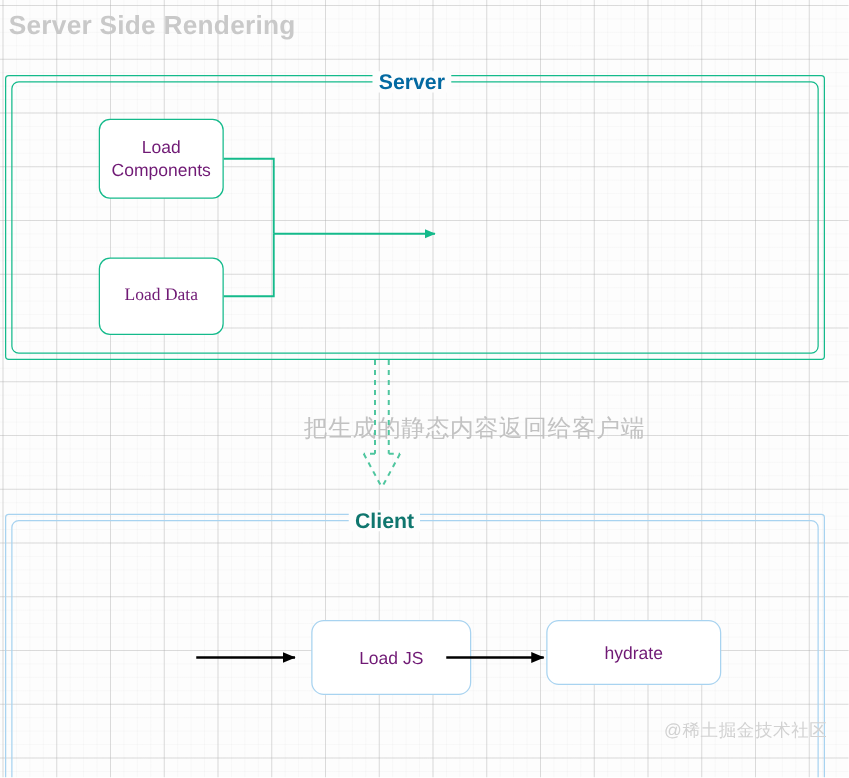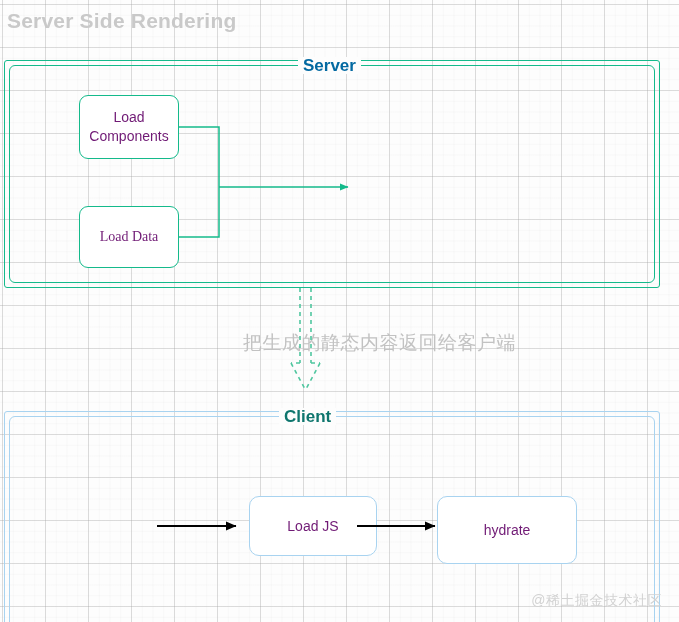--- a/index.html
+++ b/index.html
@@ -95,21 +95,21 @@
     border-color: #a8d3f0;
     border-radius: 10px;
   }
 
   #node-load-components { left: 79px;  top: 95px;  width: 100px; height: 64px; }
   #node-load-data       { left: 79px;  top: 206px; width: 100px; height: 62px; font-family: Liberation Serif, serif; }
   #node-render-to-str   { left: 350px; top: 156px; width: 130px; height: 62px; }
 
   #node-load-html  { left: 39px;  top: 496px; width: 117px; height: 60px; }
   #node-load-js    { left: 238px; top: 496px; width: 128px; height: 60px; margin-left: 11px; }
-  #node-hydrate    { left: 437px; top: 496px; width: 140px; height: 68px; }
+  #node-hydrate    { left: 437px; top: 496px; width: 140px; height: 52px; }
 
   
   #wires {
     position: absolute;
     left: 0; top: 0;
     width: 679px;
     height: 622px;
     pointer-events: none;
   }
 
@@ -124,21 +124,21 @@
     color: #c2c2c2;
     letter-spacing: 0.5px;
     white-space: nowrap;
     padding-left: 40px;
   }
 
   
   .watermark {
     position: absolute;
     right: 17px;
-    bottom: 12px;
+    bottom: 28px;
     font-size: 14px;
     color: #d2d2d2;
     letter-spacing: 0.5px;
     white-space: nowrap;
     text-align: right;
   }
 </style>
 </head>
 <body>
 

